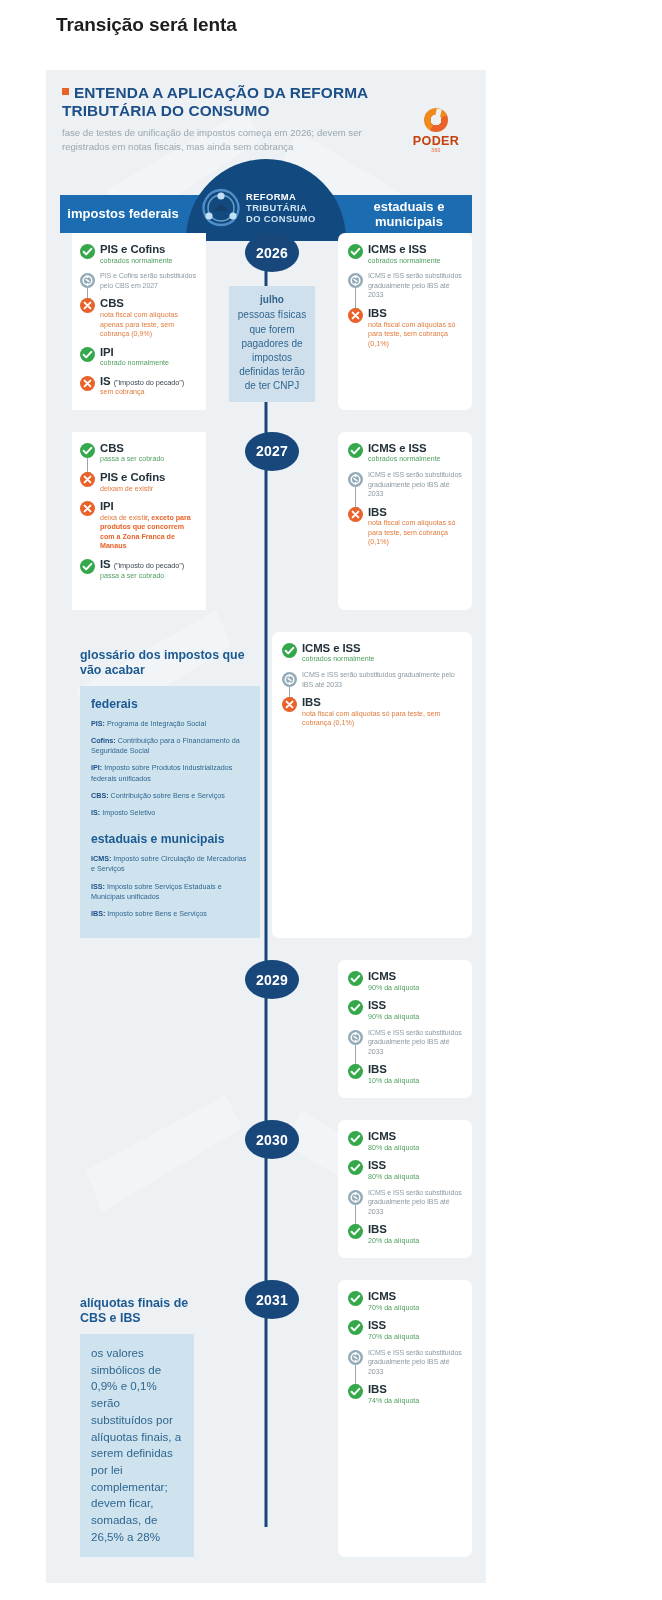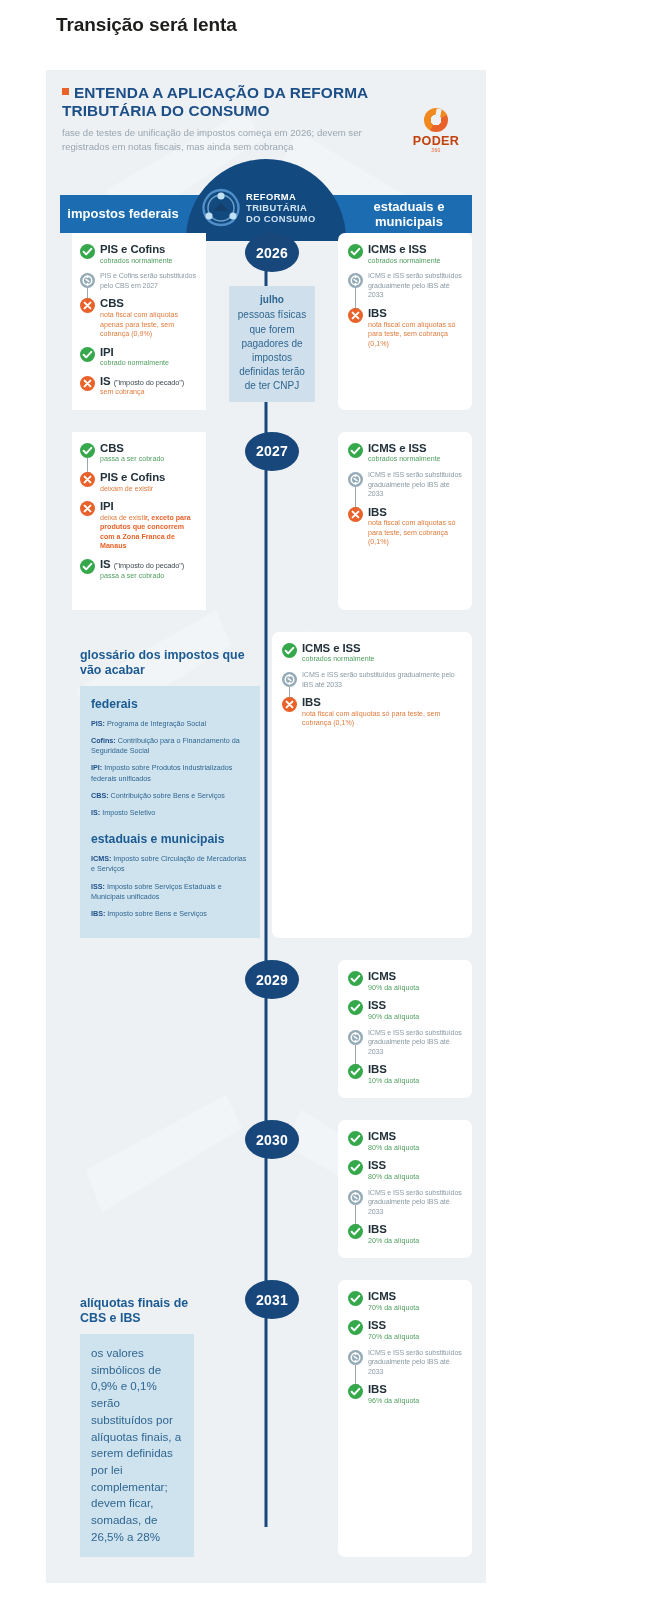--- a/index.html
+++ b/index.html
@@ -847,21 +847,21 @@
                 </div>
               </div>
               <div class="item">
                 <span class="badge ok">
                   <svg width="15" height="15" viewBox="0 0 15 15" aria-hidden="true">
                     <path d="M3.6 7.8 L6.2 10.4 L11.3 4.8" fill="none" stroke="#ffffff" stroke-width="2" stroke-linecap="round" stroke-linejoin="round"></path>
                   </svg>
                 </span>
                 <div class="itxt">
                   <div class="iname">IBS</div>
-                  <div class="idesc green">96% da alíquota</div>
+                  <div class="idesc green">74% da alíquota</div>
                 </div>
               </div>
             </div>
           </div>
         </div>
       </div>
   </div>
 
 </div>
 

